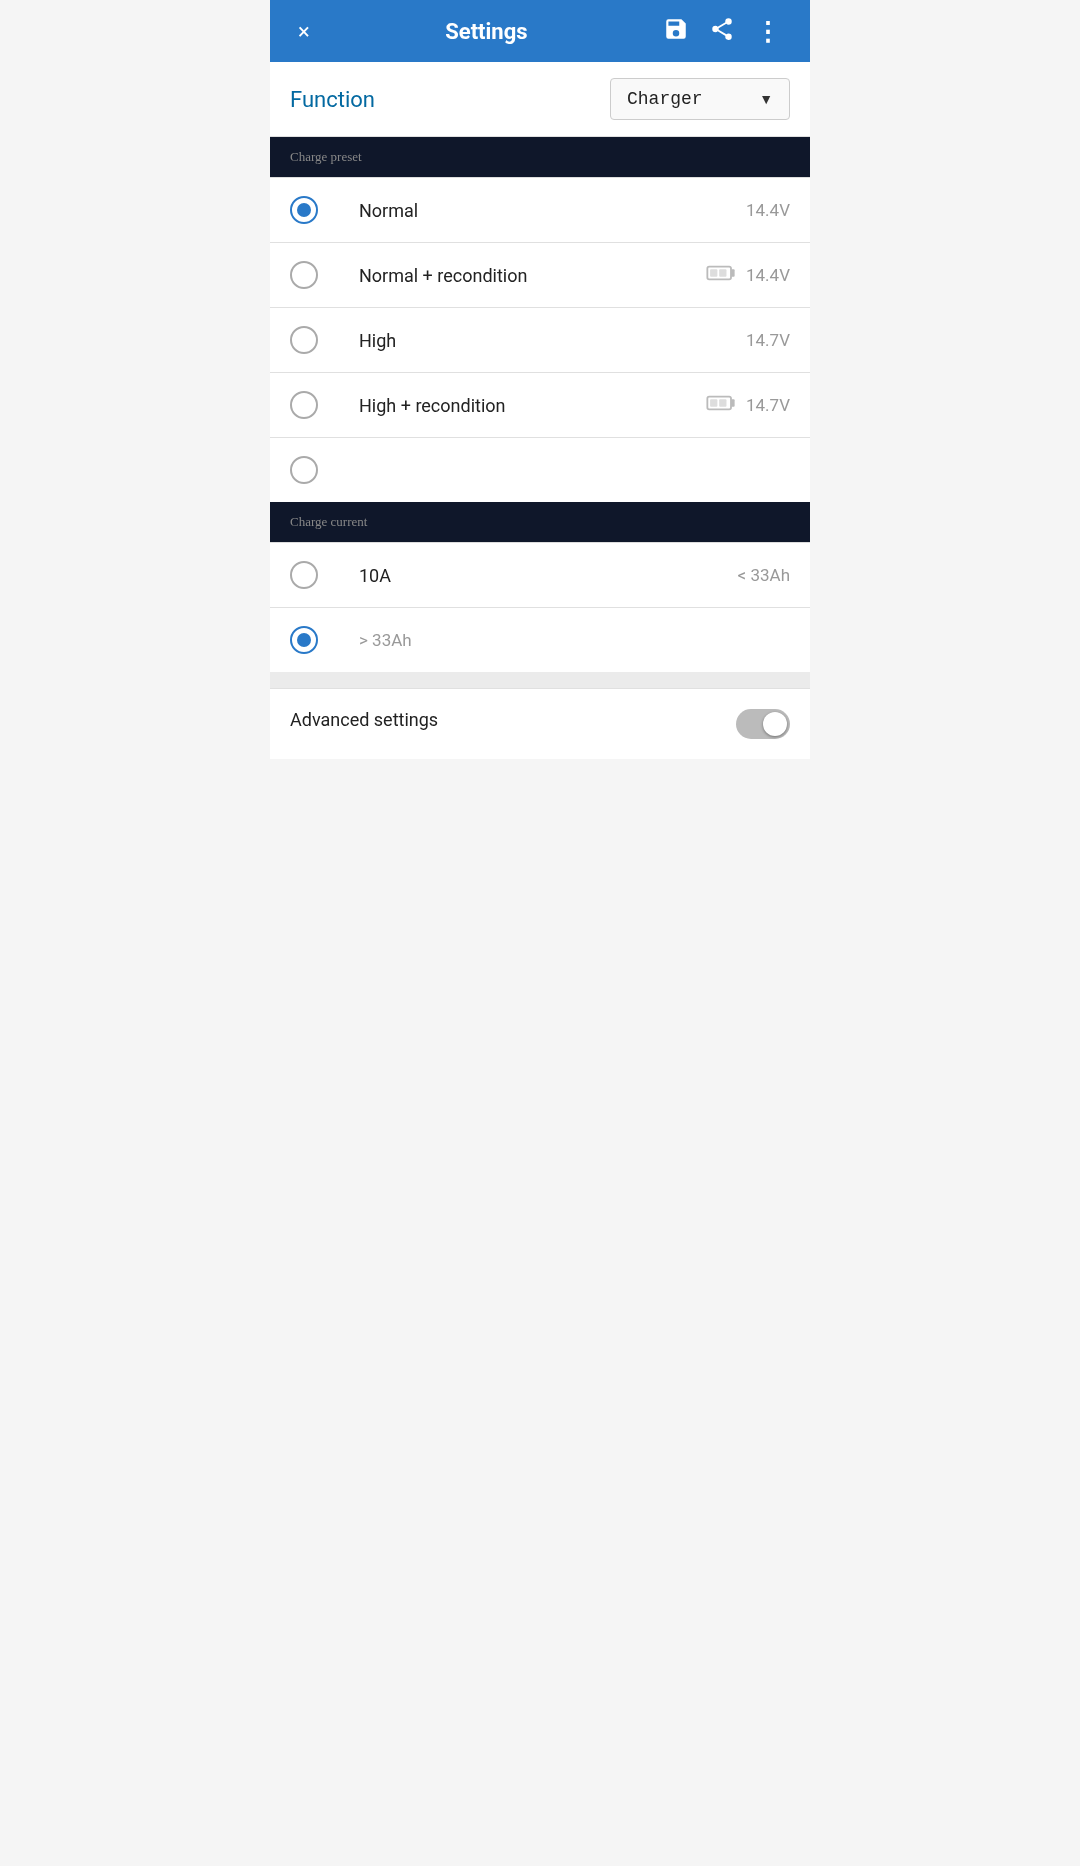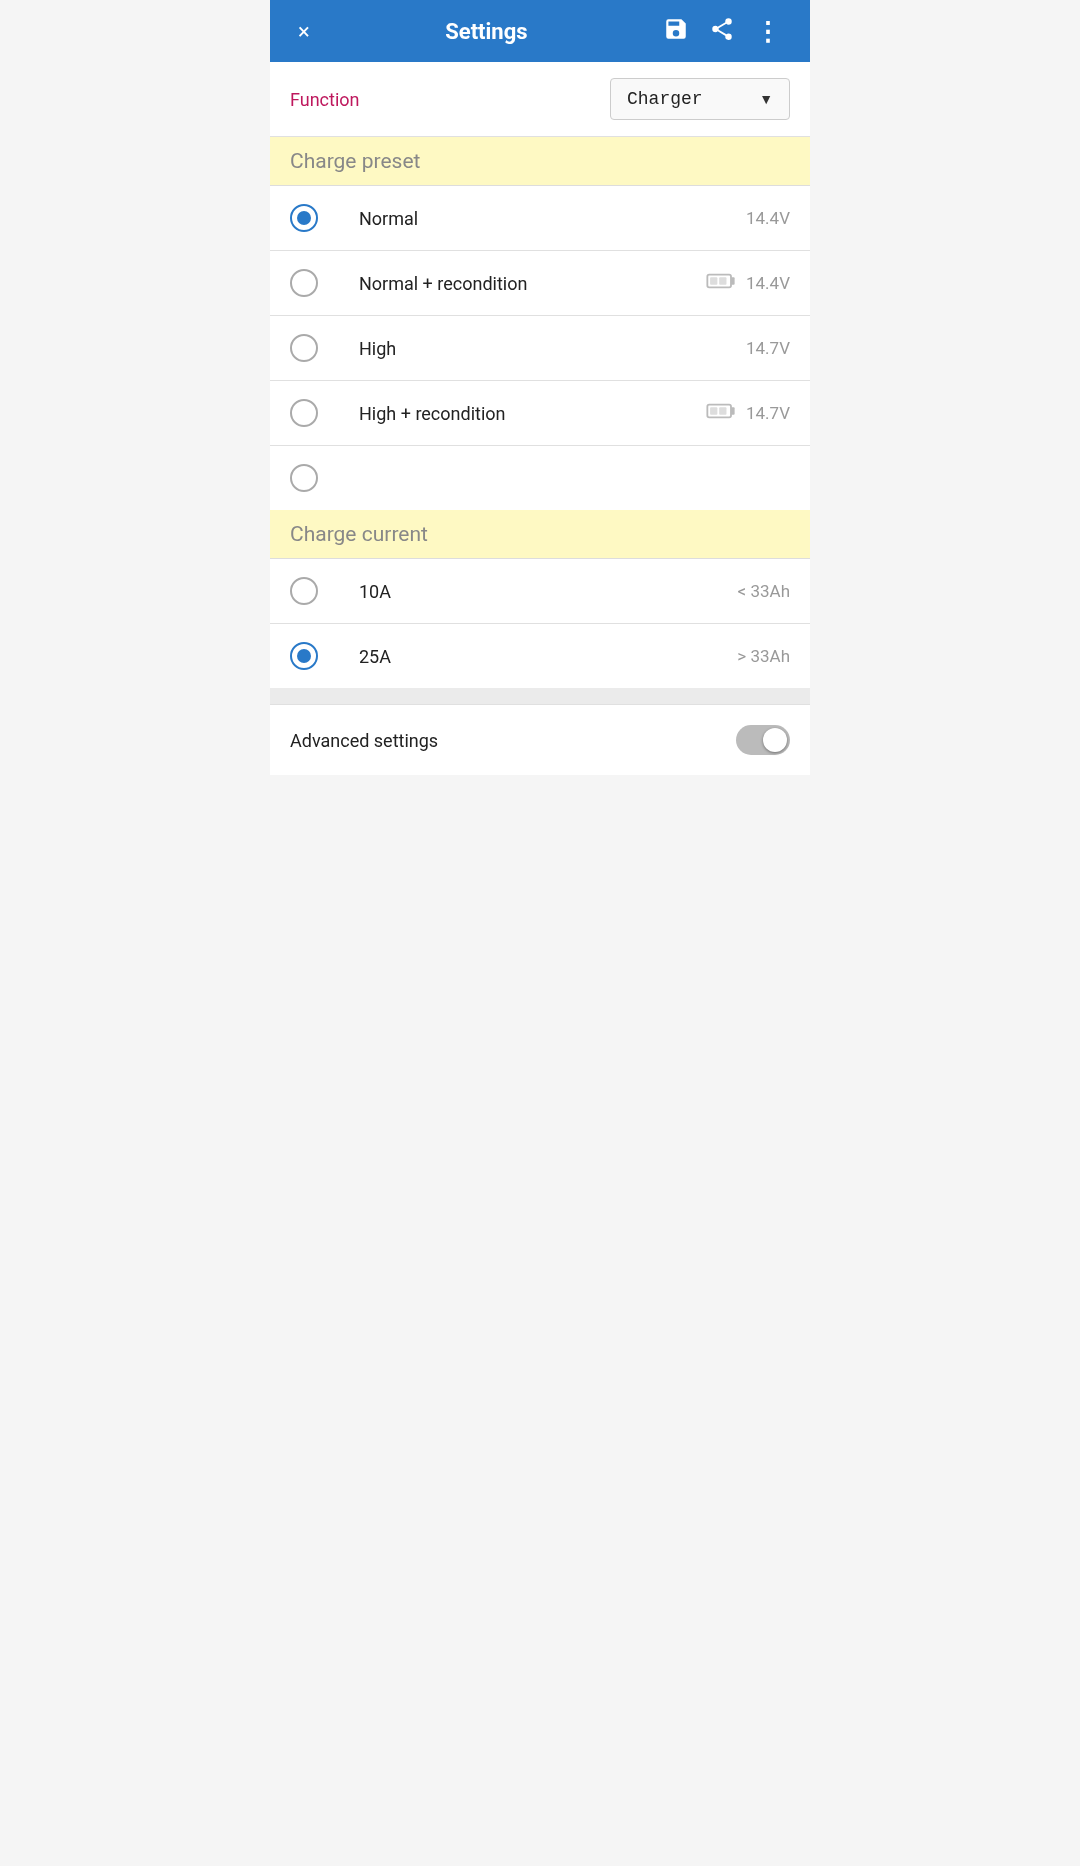--- a/index.html
+++ b/index.html
@@ -49,22 +49,22 @@
     
     .function-row {
       display: flex;
       align-items: center;
       background: white;
       padding: 16px 20px;
       border-bottom: 1px solid #e0e0e0;
     }
 
     .function-label {
-      font-size: 18px;
-      color: #be185d;
+      font-size: 22px;
+      color: #0369a1;
       flex: 1;
     }
 
     .function-dropdown {
       display: flex;
       align-items: center;
       border: 1px solid #ccc;
       background: #f9f9f9;
       border-radius: 4px;
       padding: 10px 16px;
@@ -80,25 +80,26 @@
       font-family: Liberation Mono, monospace;
     }
 
     .dropdown-arrow {
       font-size: 14px;
       color: #333;
     }
 
     
     .section-header {
-      background: #fef9c3;
+      background: #0f172a;
       padding: 12px 20px;
-      font-size: 21px;
+      font-size: 13px;
       color: #888;
       border-bottom: 1px solid #ddd;
+      font-family: Liberation Serif, serif;
     }
 
     
     .radio-row {
       display: flex;
       align-items: center;
       background: white;
       padding: 18px 20px;
       border-bottom: 1px solid #e0e0e0;
       cursor: pointer;
@@ -150,21 +151,21 @@
     .radio-value {
       font-size: 17px;
       color: #999;
       min-width: 44px;
       text-align: left;
     }
 
     
     .advanced-row {
       display: flex;
-      align-items: center;
+      align-items: flex-start;
       background: white;
       padding: 20px 20px;
       border-top: 1px solid #e0e0e0;
       margin-top: 0;
     }
 
     .advanced-label {
       flex: 1;
       font-size: 18px;
       color: #222;
@@ -297,21 +298,20 @@
 <div class="radio-row" id="current-10a">
   <div class="radio-circle"></div>
   <span class="radio-label">10A</span>
   <div class="radio-info">
     <span class="radio-value">&lt; 33Ah</span>
   </div>
 </div>
 
 <div class="radio-row" id="current-25a" style="border-bottom: none;">
   <div class="radio-circle selected"></div>
-  <span class="radio-label">25A</span>
   <div class="radio-info">
     <span class="radio-value">&gt; 33Ah</span>
   </div>
 </div>
 
 <div class="spacer-section"></div>
 
 <div class="advanced-row">
   <span class="advanced-label">Advanced settings</span>
   <div class="toggle-switch">

